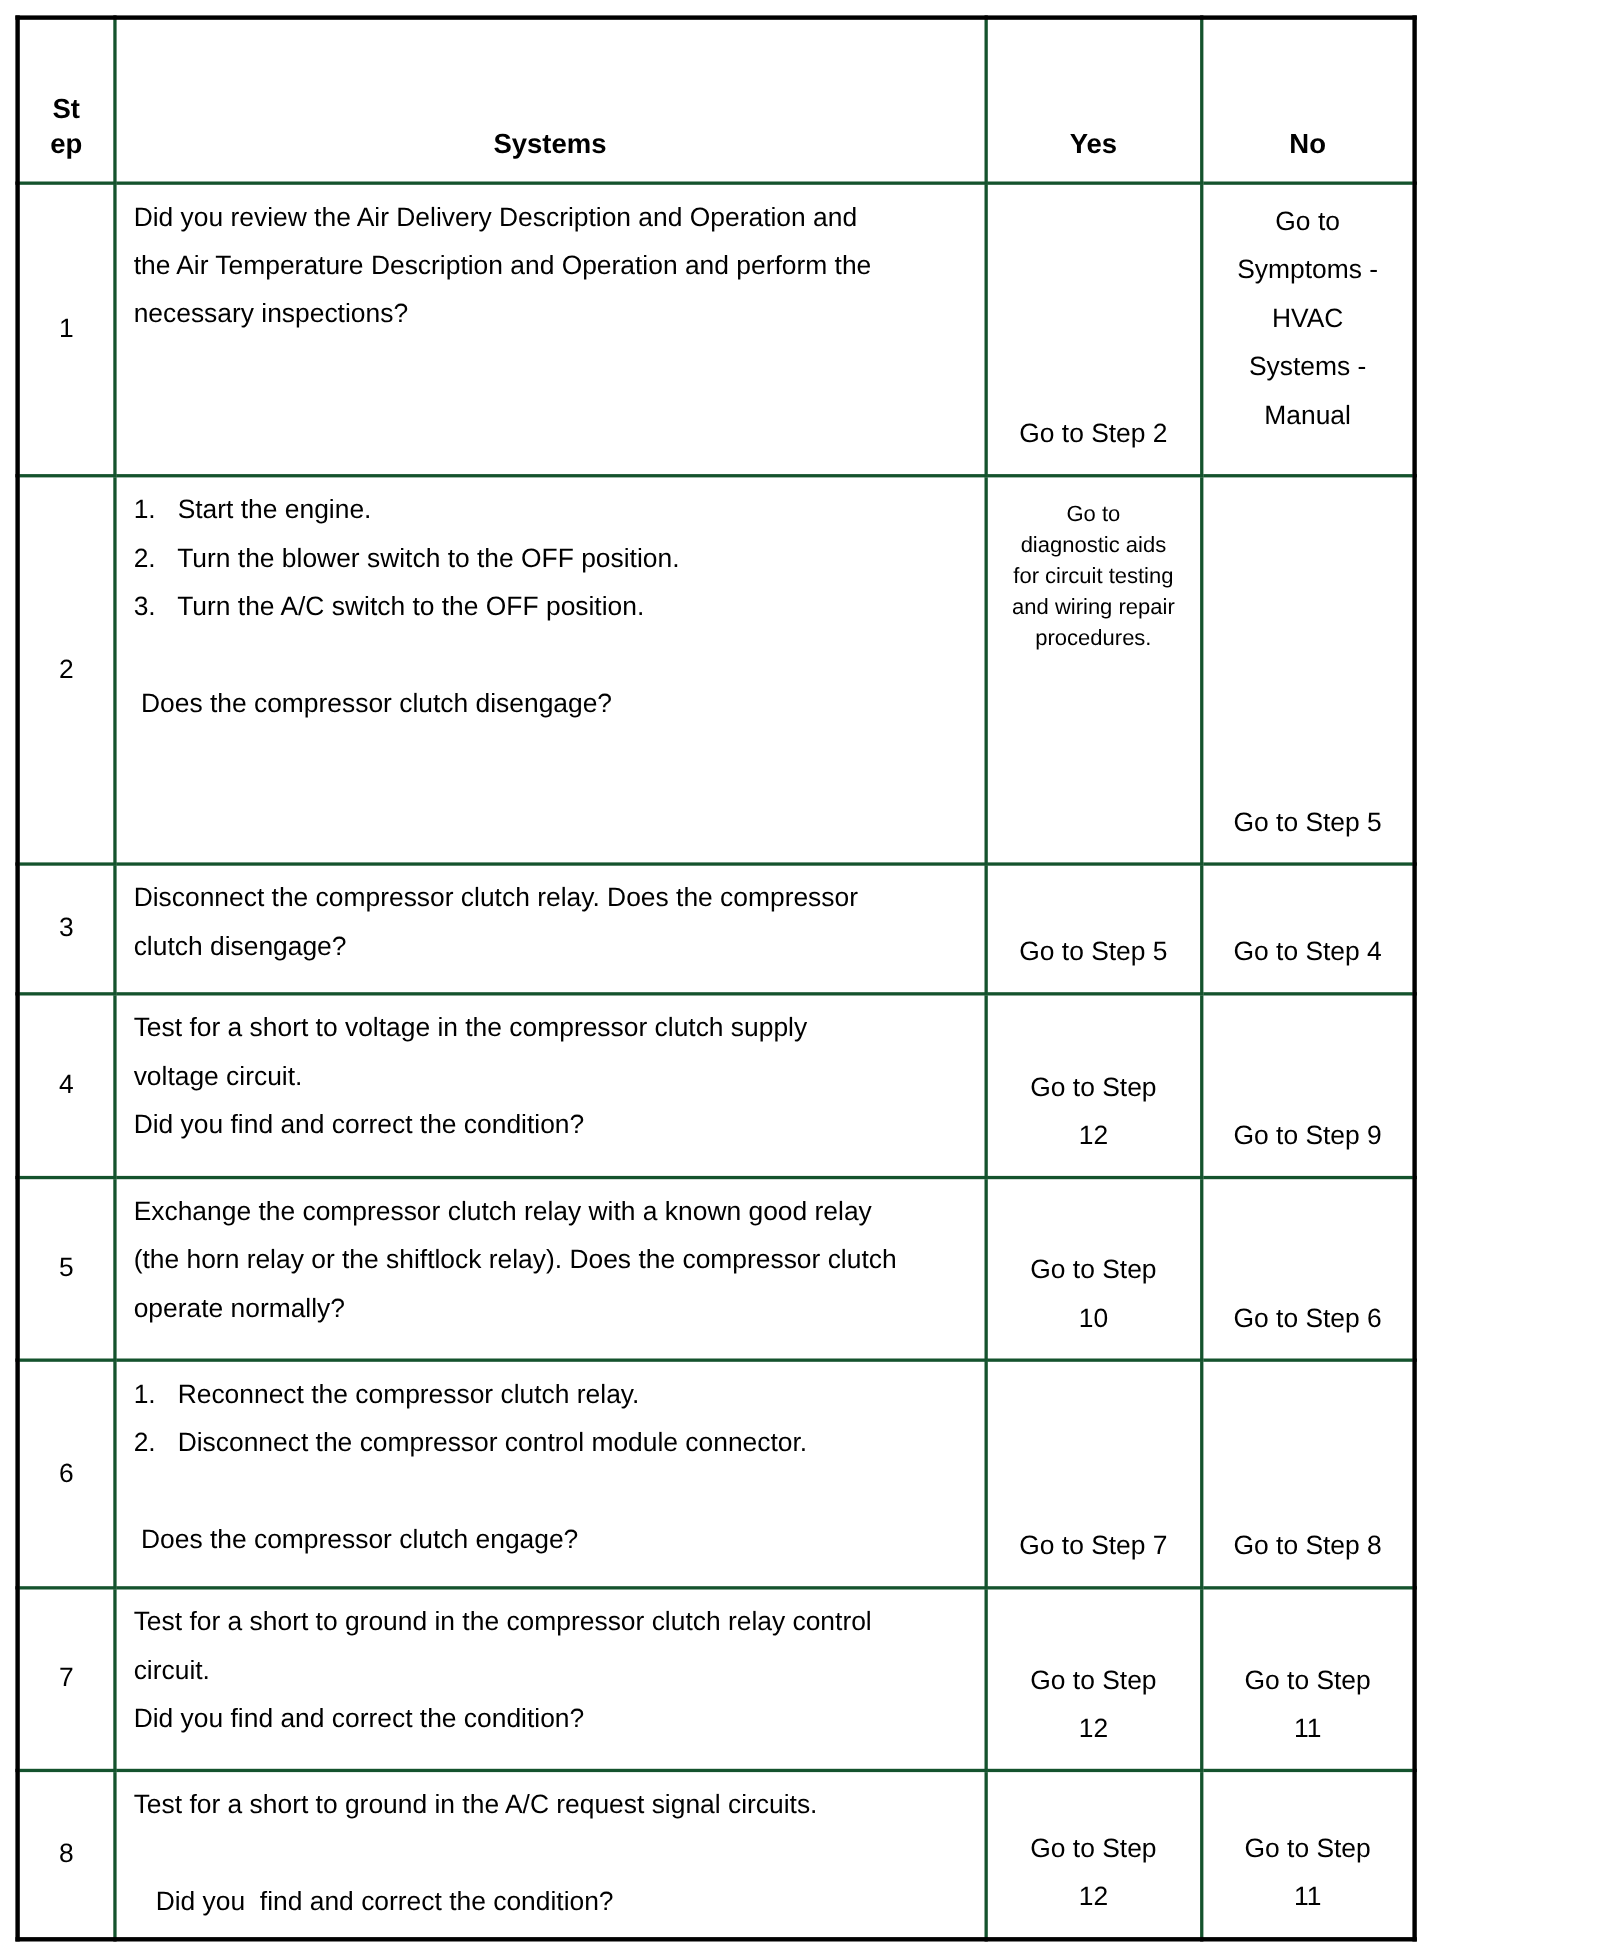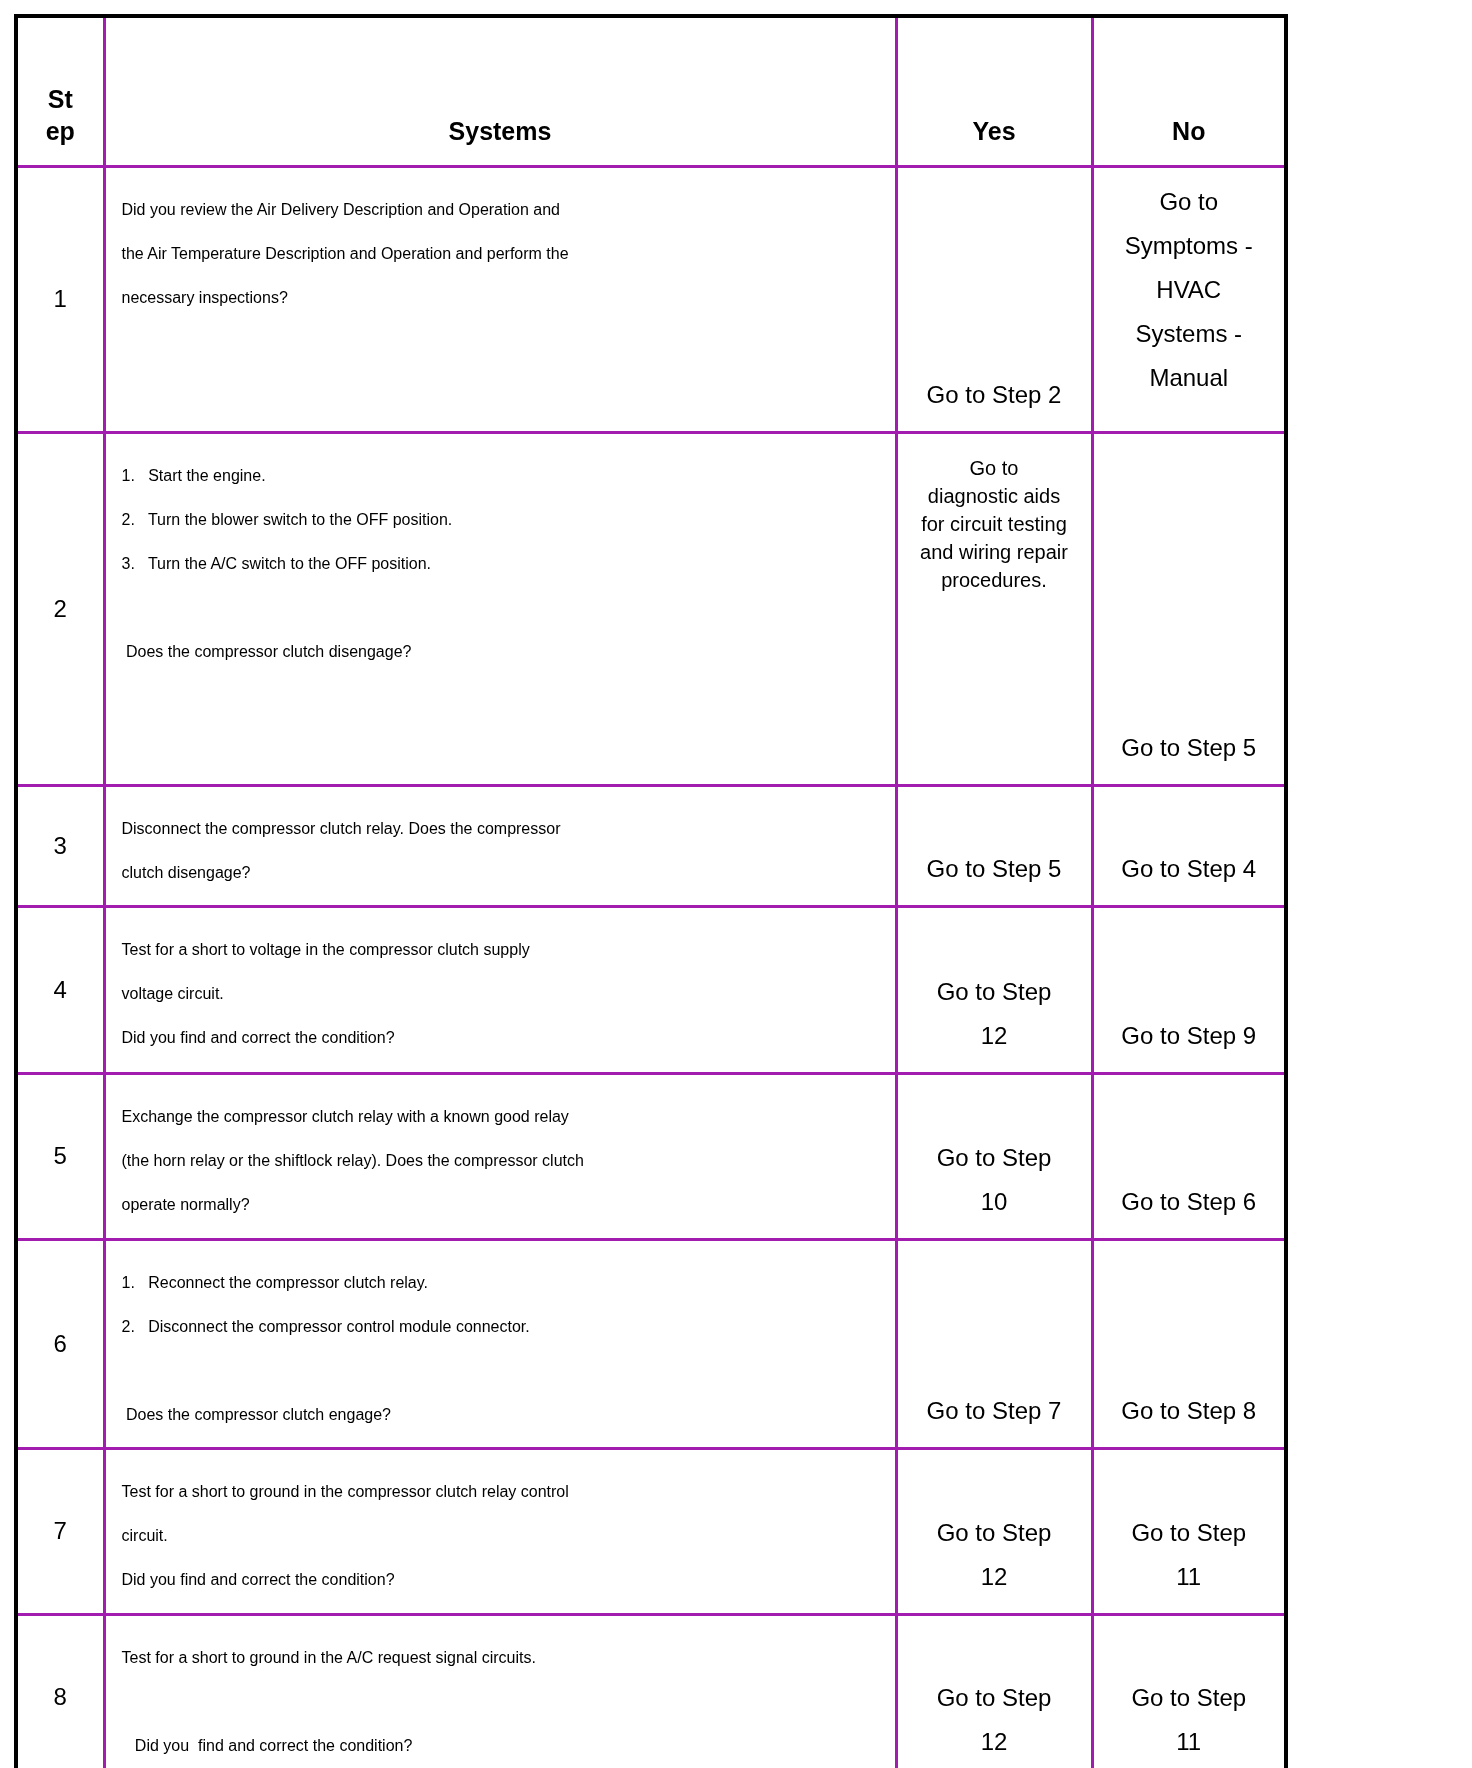--- a/index.html
+++ b/index.html
@@ -22,21 +22,21 @@
     table-layout: fixed;
     width: 1270px;
     border: 4px solid #000000;
   }
   .col-step   { width: 88px; }
   .col-action { width: 792px; }
   .col-yes    { width: 196px; }
   .col-no     { width: 194px; }
 
   th, td {
-    border: 3px solid #a21caf;
+    border: 3px solid #14532d;
     box-sizing: border-box;
     overflow: hidden;
   }
 
   
   thead th {
     font-weight: bold;
     font-size: 25px;
     line-height: 32px;
     text-align: center;
@@ -47,23 +47,23 @@
 
   
   .cell-step {
     text-align: center;
     vertical-align: middle;
     font-size: 24px;
   }
   .cell-action {
     vertical-align: top;
     text-align: left;
-    font-size: 16px;
+    font-size: 24px;
     line-height: 44px;
-    padding: 20px 10px 10px 16px;
+    padding: 8px 10px 10px 16px;
     white-space: pre-wrap;
   }
   .cell-yes, .cell-no {
     vertical-align: bottom;
     text-align: center;
     font-size: 24px;
     line-height: 44px;
     padding: 12px 6px 14px 6px;
     white-space: pre-line;
   }

